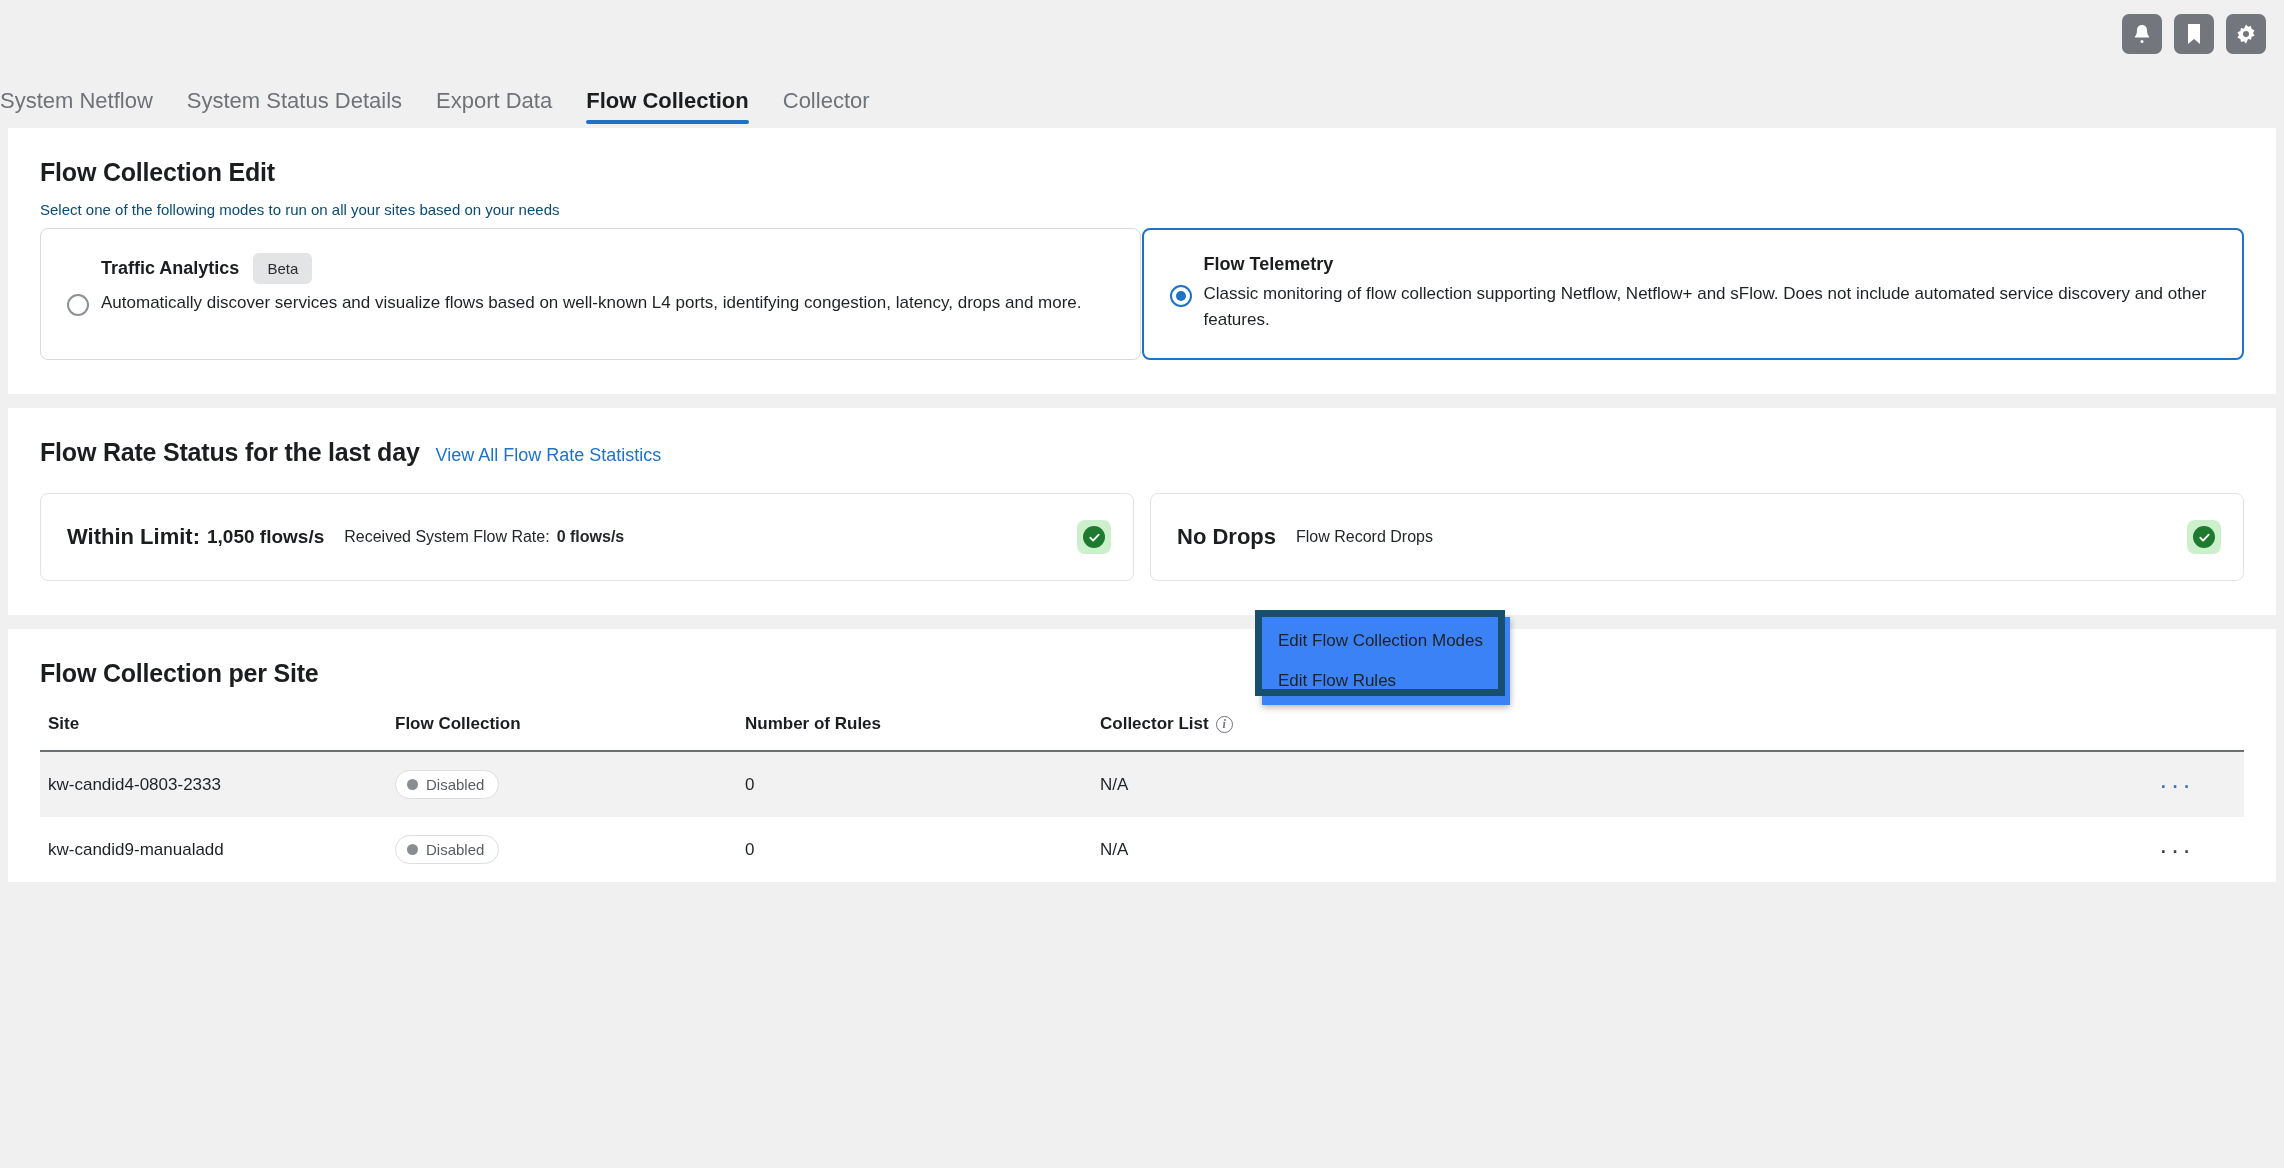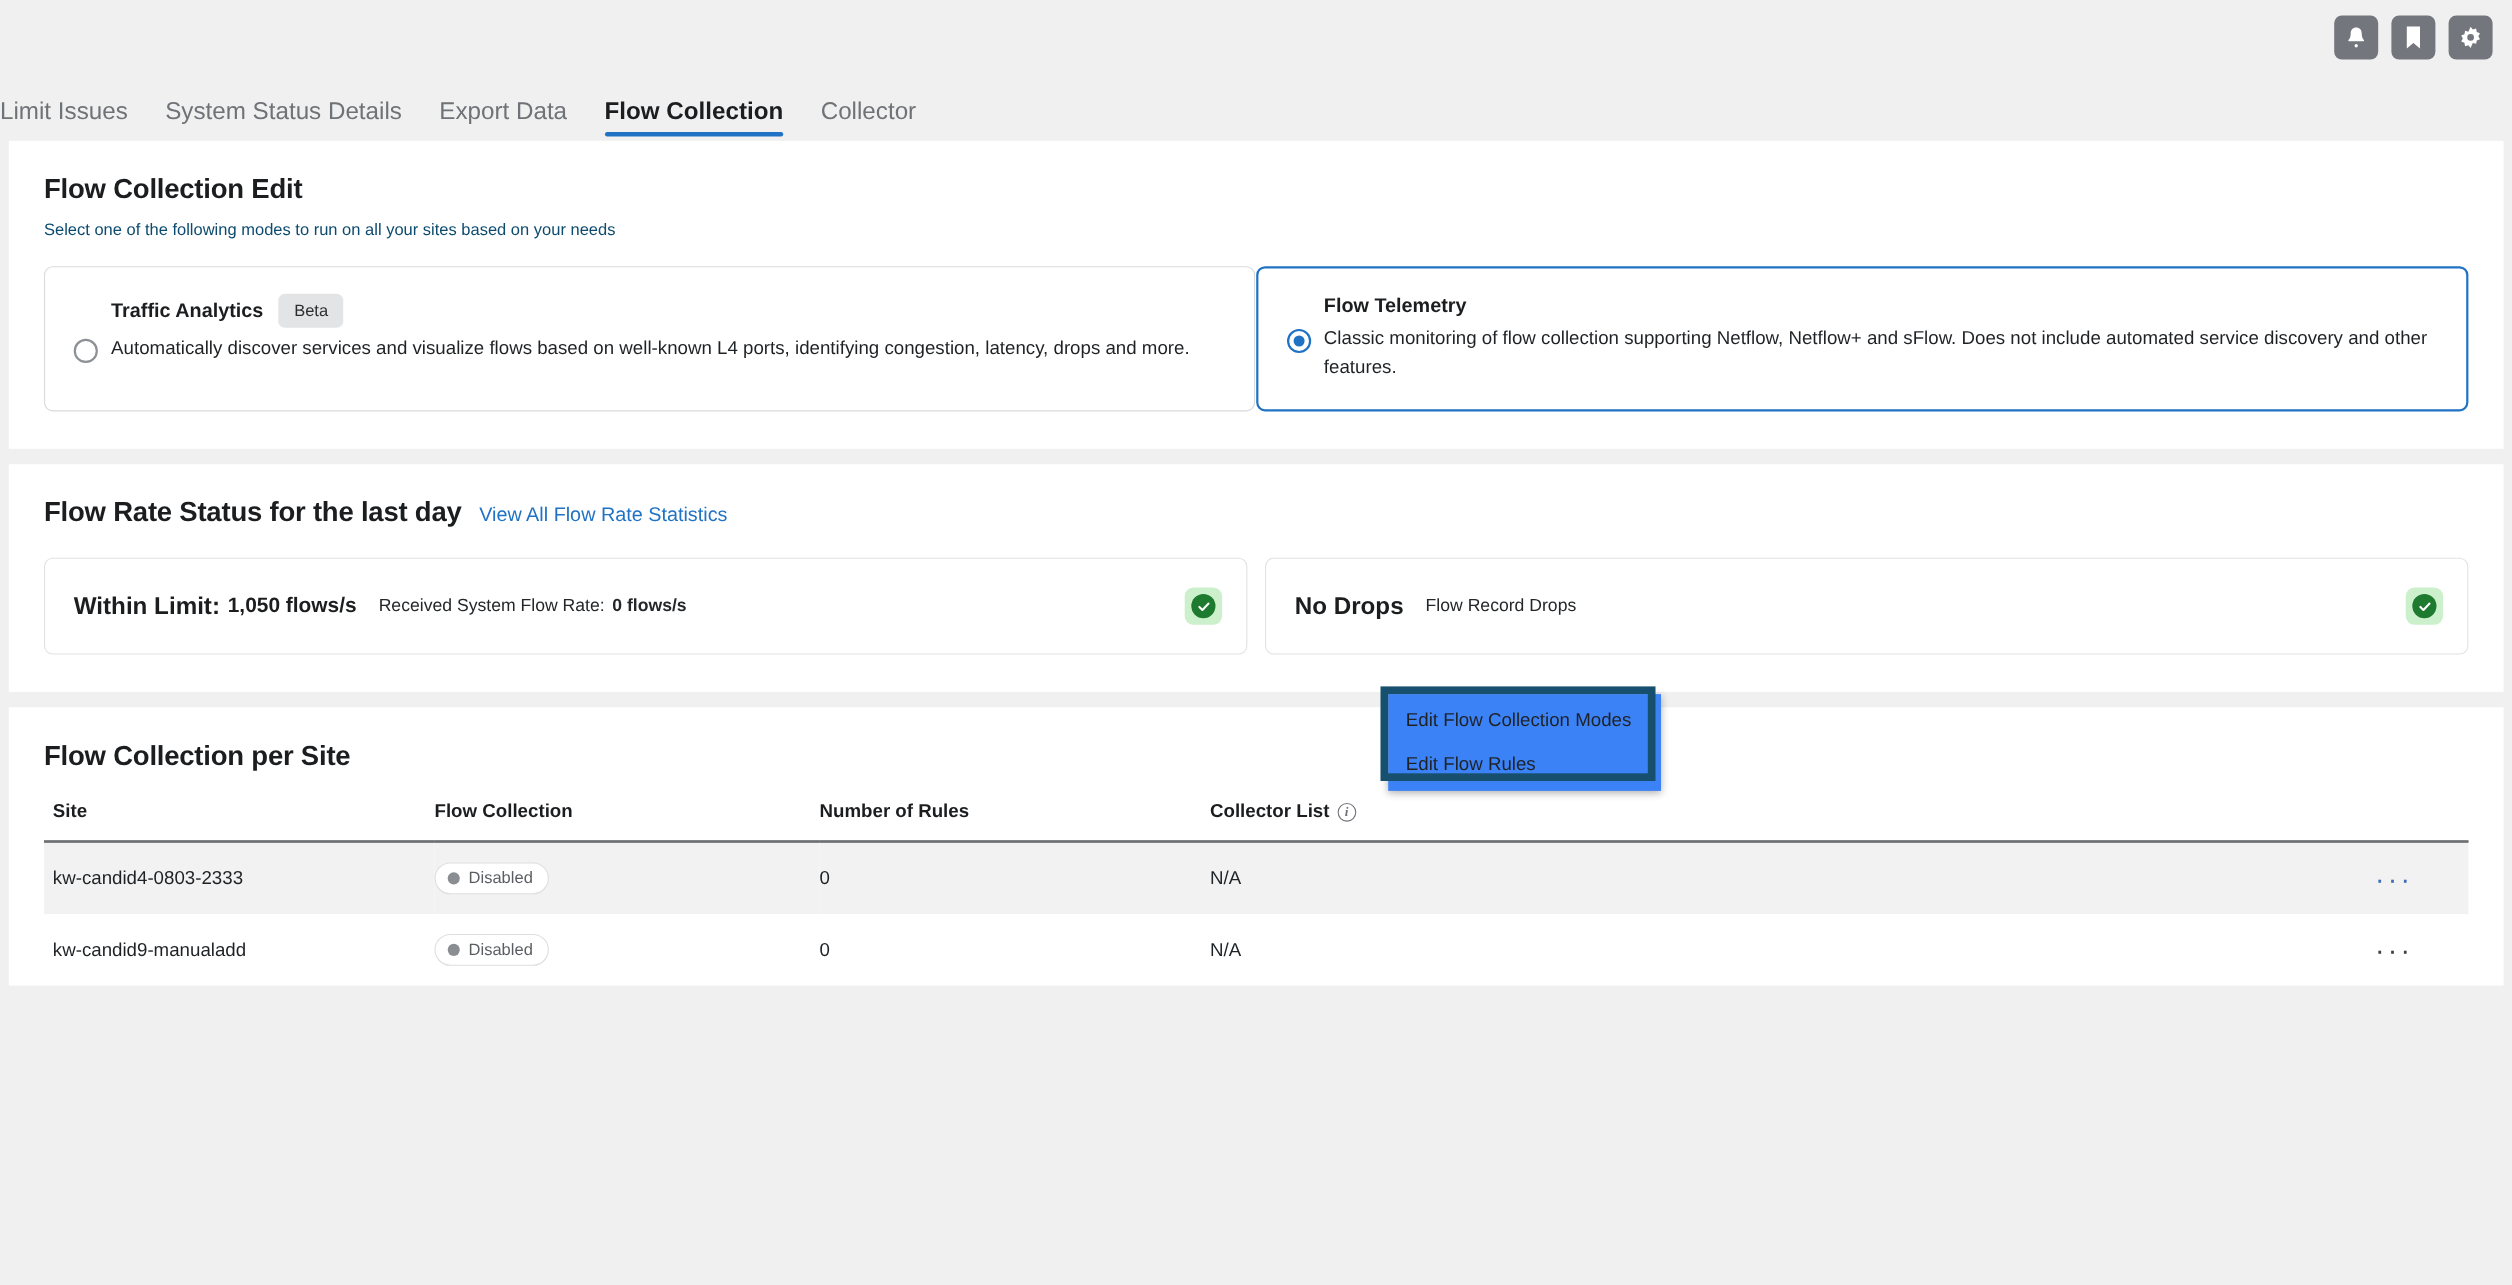--- a/index.html
+++ b/index.html
@@ -93,21 +93,21 @@
   .sec-sub {
     font-size: 15px;
     color: #0c4a6e;
     margin-top: 14px;
   }
 
   
   .modes {
     display: flex;
     gap: 1px;
-    margin-top: 24px;
+    margin-top: 10px;
     justify-content: flex-end;
   }
   .mode {
     flex: 1;
     border: 1px solid #d8dadd;
     border-radius: 8px;
     padding: 24px 26px 26px 26px;
     position: relative;
     background: #fff;
     min-height: 108px;
@@ -346,21 +346,21 @@
     <div class="icon-btn">
       <svg width="22" height="22" viewBox="0 0 24 24" aria-hidden="true">
         <path d="M12 1.5l2.2 2.6 3.3-.9.6 3.4 3.2 1.2-1.6 3 1.6 3-3.2 1.2-.6 3.4-3.3-.9L12 22.5l-2.2-2.6-3.3.9-.6-3.4L2.7 16l1.6-3-1.6-3 3.2-1.2.6-3.4 3.3.9L12 1.5z" fill="#ffffff"></path>
         <circle cx="12" cy="12" r="3.3" fill="#74767d"></circle>
       </svg>
     </div>
   </div>
 </div>
 
 <div class="tabs">
-  <div class="tab first">Limit Issues</div>
+  <div class="tab first">System Netflow</div>
   <div class="tab">System Status Details</div>
   <div class="tab">Export Data</div>
   <div class="tab active">Flow Collection</div>
   <div class="tab">Collector</div>
 </div>
 
 <div class="card">
   <div class="card-inner">
     <div class="sec-title">Flow Collection Edit</div>
     <div class="sec-sub">Select one of the following modes to run on all your sites based on your needs</div>

